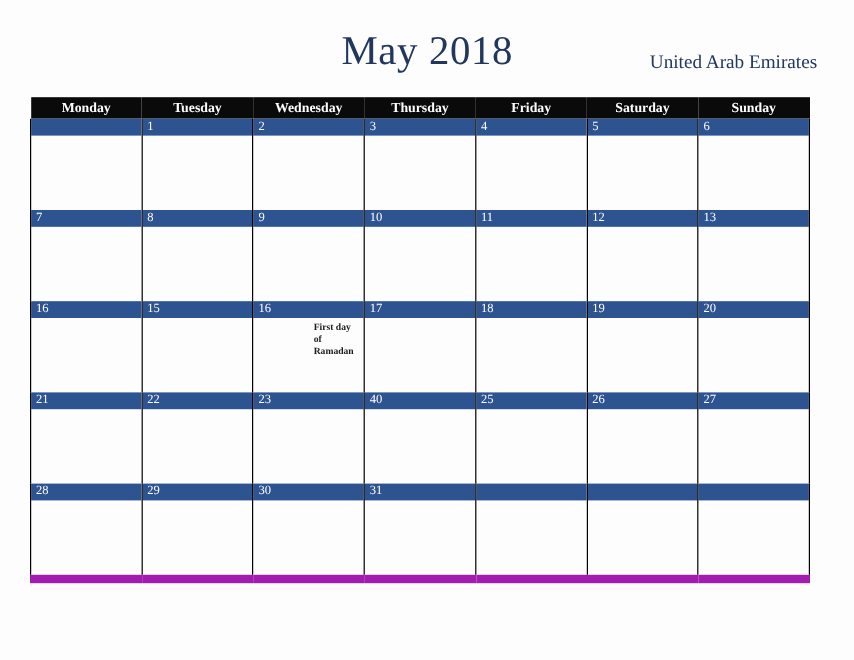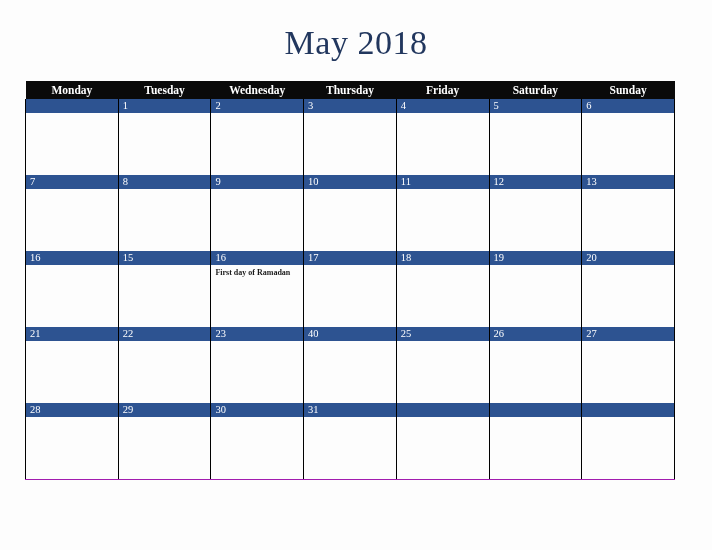--- a/index.html
+++ b/index.html
@@ -109,51 +109,53 @@
     border-left: 1px solid #000000;
     border-right: 1px solid #000000;
     border-bottom: 1px solid #000000;
     background: #fdfdfd;
     height: 76px;
   }
   .calendar tr.week-row td {
     border-bottom: none;
   }
   .calendar tr.week-row.last-week td {
-    border-bottom: 1px solid #a21caf;
+    border-bottom: 7px solid #a21caf;
   }
 
   .daynum-band {
     height: 14px;
     background: #2d5391;
     color: #ffffff;
     font-family: "Liberation Serif", serif;
     font-size: 10.5px;
     line-height: 14px;
     padding-left: 4px;
     box-sizing: border-box;
   }
 
   .cell-body {
     padding: 3px 4px 0 4px;
     font-family: "Liberation Serif", serif;
     font-size: 8px;
     font-weight: bold;
     color: #1a1a1a;
     line-height: 10px;
+    margin-left: 46px;
   }
 </style>
 </head>
 <body>
 
 <div class="page-header">
 
 
   <div class="month-title">May 2018</div>
 
+  <div class="country-label">United Arab Emirates</div>
 
 </div>
 
 <table class="calendar">
   <thead>
     <tr>
       <th>Monday</th>
       <th>Tuesday</th>
       <th>Wednesday</th>
       <th>Thursday</th>

